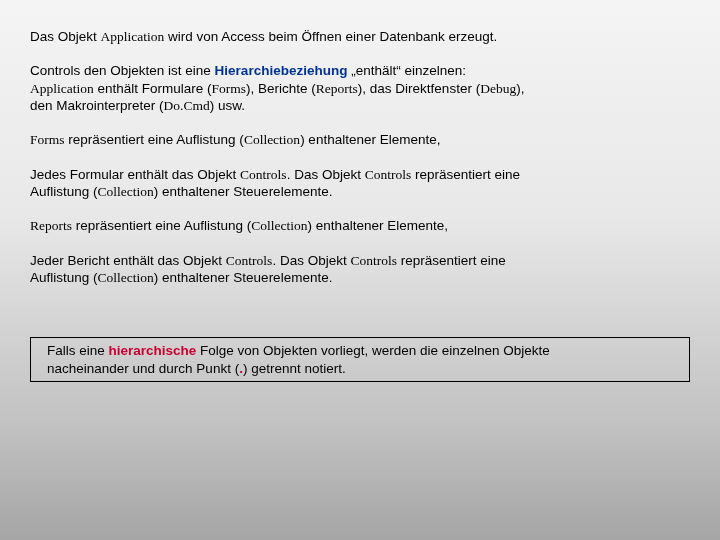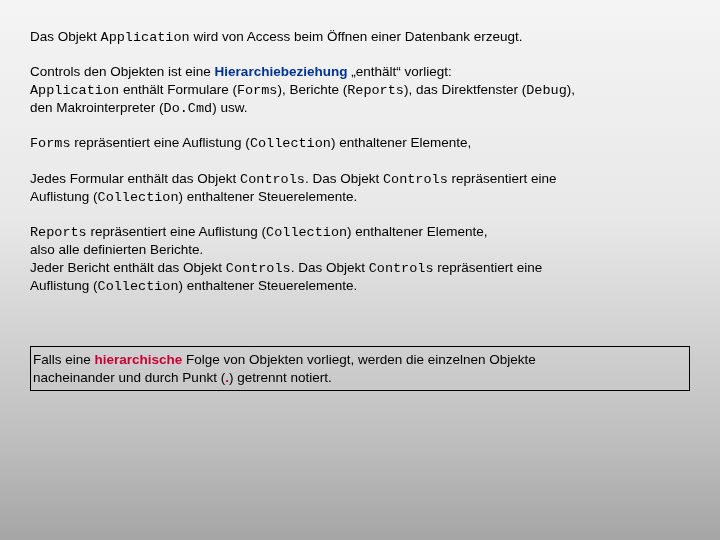--- a/index.html
+++ b/index.html
@@ -15,61 +15,61 @@
     font-size: 13.5px;
     color: #000;
     line-height: 1.28;
     box-sizing: border-box;
     padding: 28px 30px 28px 30px;
   }
   .para {
     margin-bottom: 17px;
   }
   .mono {
-    font-family: Liberation Mono, monospace;
+    font-family: Liberation Serif, serif;
     font-size: 13.5px;
   }
   .blue-bold {
     color: #003399;
     font-weight: bold;
     margin-top: 18px;
   }
   .red-bold {
     color: #cc0033;
     font-weight: bold;
   }
   .box {
     border: 1px solid #000;
-    padding: 4px 6px 4px 2px;
+    padding: 4px 6px 4px 16px;
     margin-top: 3px;
   }
 </style>
 </head>
 <body>
 
 <div class="para">
   <span>Das Objekt </span><span class="mono">Application</span><span> wird von Access beim Öffnen einer Datenbank erzeugt.</span>
 </div>
 
 <div class="para">
-  <span>Controls den Objekten ist eine </span><span class="blue-bold">Hierarchiebeziehung</span><span>  „enthält“  vorliegt:</span><br>
+  <span>Controls den Objekten ist eine </span><span class="blue-bold">Hierarchiebeziehung</span><span>  „enthält“  einzelnen:</span><br>
   <span class="mono">Application</span><span> enthält Formulare (</span><span class="mono">Forms</span><span>), Berichte (</span><span class="mono">Reports</span><span>), das Direktfenster (</span><span class="mono">Debug</span><span>),</span><br>
   <span>den Makrointerpreter (</span><span class="mono">Do.Cmd</span><span>) usw.</span>
 </div>
 
 <div class="para">
   <span class="mono">Forms</span><span> repräsentiert eine Auflistung (</span><span class="mono">Collection</span><span>) enthaltener Elemente,</span><br>
   <br>
   <span>Jedes Formular enthält das Objekt </span><span class="mono">Controls</span><span>. Das Objekt </span><span class="mono">Controls</span><span> repräsentiert eine</span><br>
   <span>Auflistung (</span><span class="mono">Collection</span><span>) enthaltener Steuerelemente.</span>
 </div>
 
 <div class="para">
   <span class="mono">Reports</span><span> repräsentiert eine Auflistung (</span><span class="mono">Collection</span><span>) enthaltener Elemente,</span><br>
-  <span>also alle definierten Berichte.</span><br>
+  <br>
   <span>Jeder Bericht enthält  das Objekt </span><span class="mono">Controls</span><span>. Das Objekt </span><span class="mono">Controls</span><span> repräsentiert eine</span><br>
   <span>Auflistung (</span><span class="mono">Collection</span><span>) enthaltener Steuerelemente.</span>
 </div>
 
 <div class="para">
   <br>
 </div>
 
 <div class="box">
   <span>Falls eine </span><span class="red-bold">hierarchische</span><span> Folge von Objekten vorliegt, werden die einzelnen Objekte</span><br>

